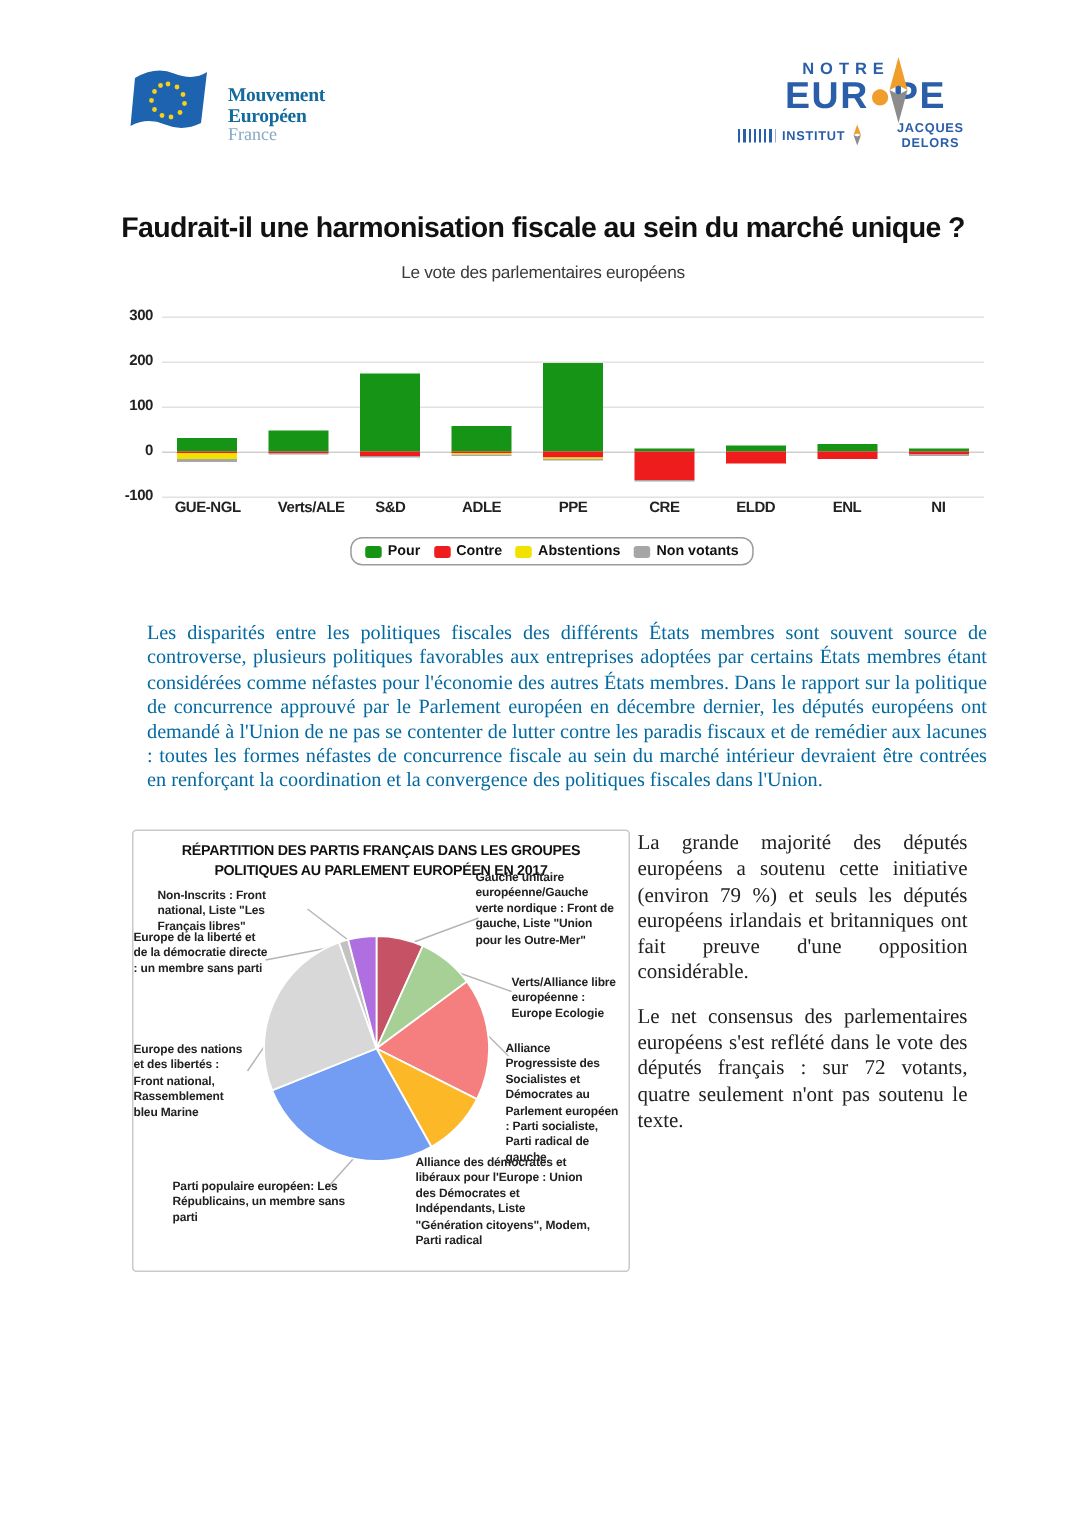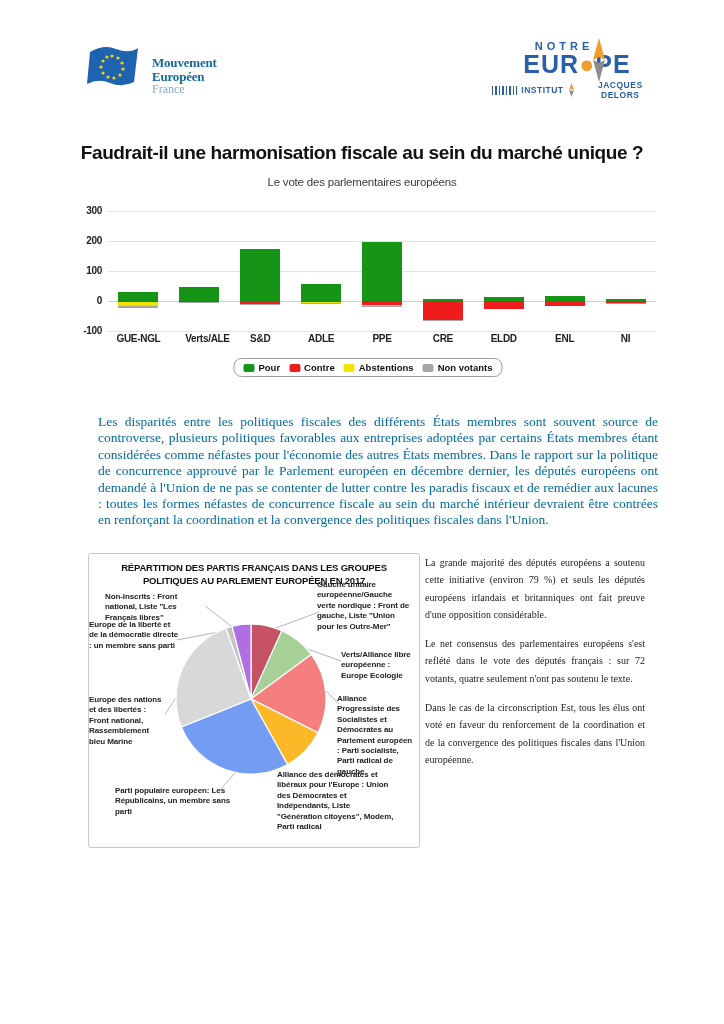--- a/index.html
+++ b/index.html
@@ -49,21 +49,21 @@
   .pie-box{left:88px;top:553px;width:330px;height:293px;border:1.5px solid #c9c9c9;
            border-radius:3px;background:#fff;}
   .pie-title{position:absolute;left:15px;top:8px;width:300px;text-align:center;
              font-size:9.5px;font-weight:bold;letter-spacing:-.2px;color:#111;line-height:1.35;}
   .pie-label{position:absolute;font-size:8px;font-weight:700;color:#222;text-align:left;
              line-height:1.3;letter-spacing:-.1px;}
   .pie-svg{position:absolute;left:0;top:0;}
 
   
   .col-right{left:425px;top:554px;width:220px;font-family:"Liberation Serif",serif;
-             font-size:10px;line-height:17.3px;text-align:justify;color:#222;}
+             font-size:14px;line-height:17.3px;text-align:justify;color:#222;}
   .col-right p{margin:0 0 12px 0;}
 </style>
 </head>
 <body>
 
 <div class="abs logo-left">
   <span>
     <svg width="58" height="50" viewBox="0 0 58 50">
       <path d="M6 8 Q20 0 32 5 Q45 10 54 4 L50 38 Q38 44 26 39 Q14 34 3 40 Z" fill="#1e63af"></path>
       <g fill="#f7d117">
@@ -215,14 +215,13 @@
   <div class="pie-label" style="left:0px;top:141px;width:78px;">Europe des nations et des libertés : Front national, Rassemblement bleu Marine</div>
   <div class="pie-label" style="left:252px;top:96px;width:72px;">Verts/Alliance libre européenne : Europe Ecologie</div>
   <div class="pie-label" style="left:248px;top:140px;width:78px;">Alliance Progressiste des Socialistes et Démocrates au Parlement européen : Parti socialiste, Parti radical de gauche</div>
   <div class="pie-label" style="left:188px;top:216px;width:120px;">Alliance des démocrates et libéraux pour l'Europe : Union des Démocrates et Indépendants, Liste "Génération citoyens", Modem, Parti radical</div>
   <div class="pie-label" style="left:26px;top:232px;width:118px;">Parti populaire européen: Les Républicains, un membre sans parti</div>
 </div>
 
 <div class="abs col-right">
   <p>La grande majorité des députés européens a soutenu cette initiative (environ 79 %) et seuls les députés européens irlandais et britanniques ont fait preuve d'une opposition considérable.</p>
   <p>Le net consensus des parlementaires européens s'est reflété dans le vote des députés français : sur 72 votants, quatre seulement n'ont pas soutenu le texte.</p>
-  <p>Dans le cas de la circonscription Est, tous les élus ont voté en faveur du renforcement de la coordination et de la convergence des politiques fiscales dans l'Union européenne.</p>
 </div>
 
 </body></html>

